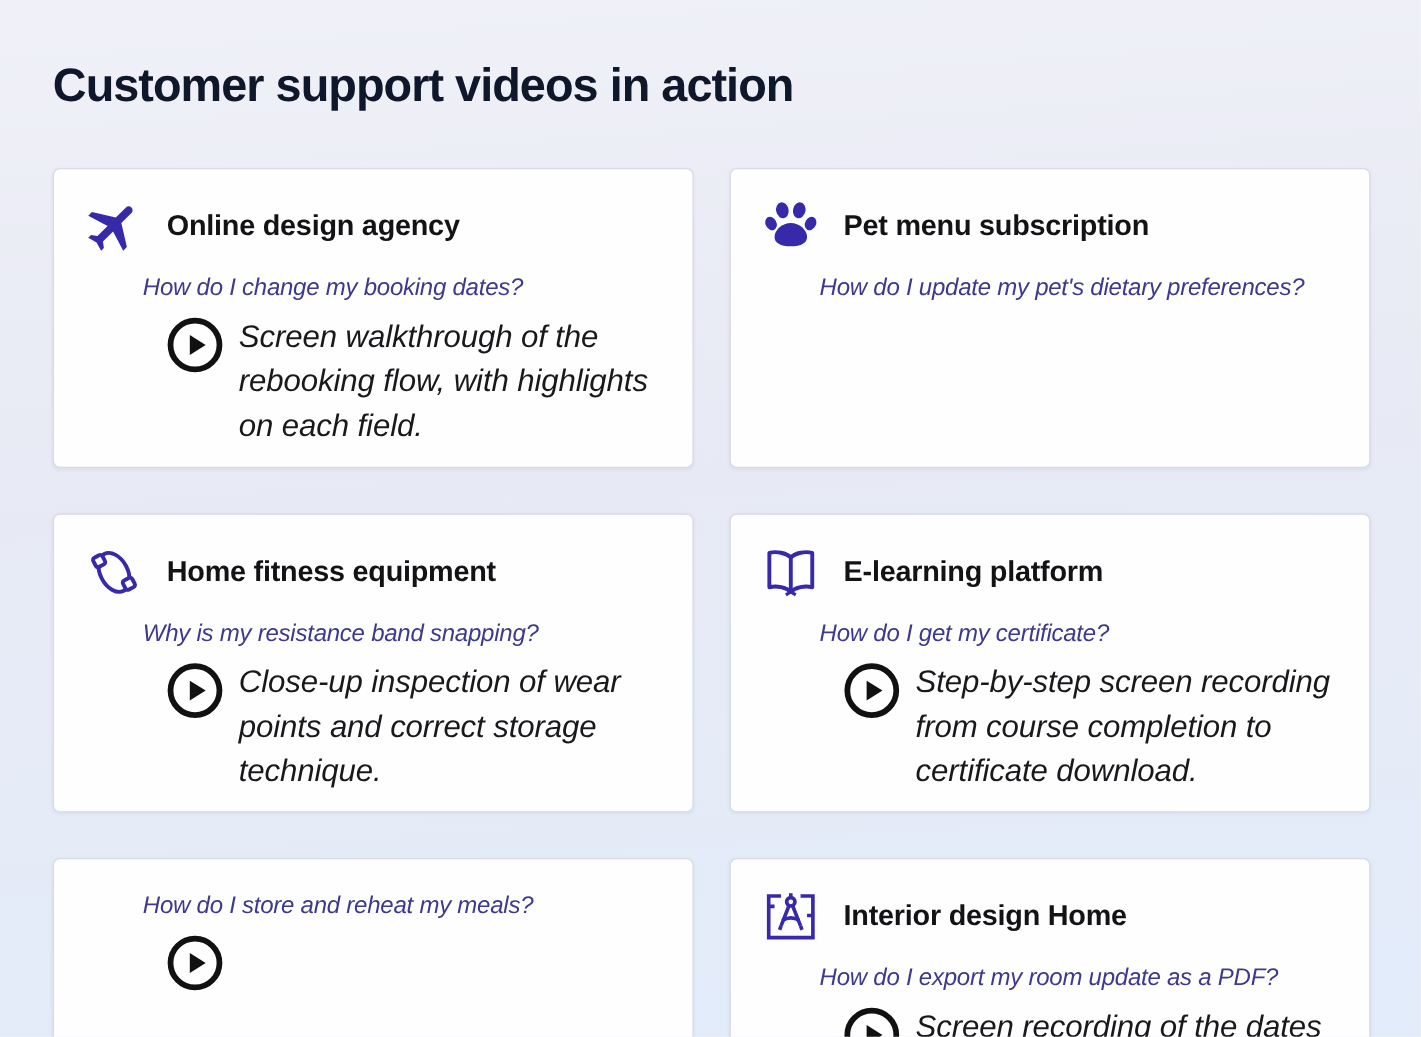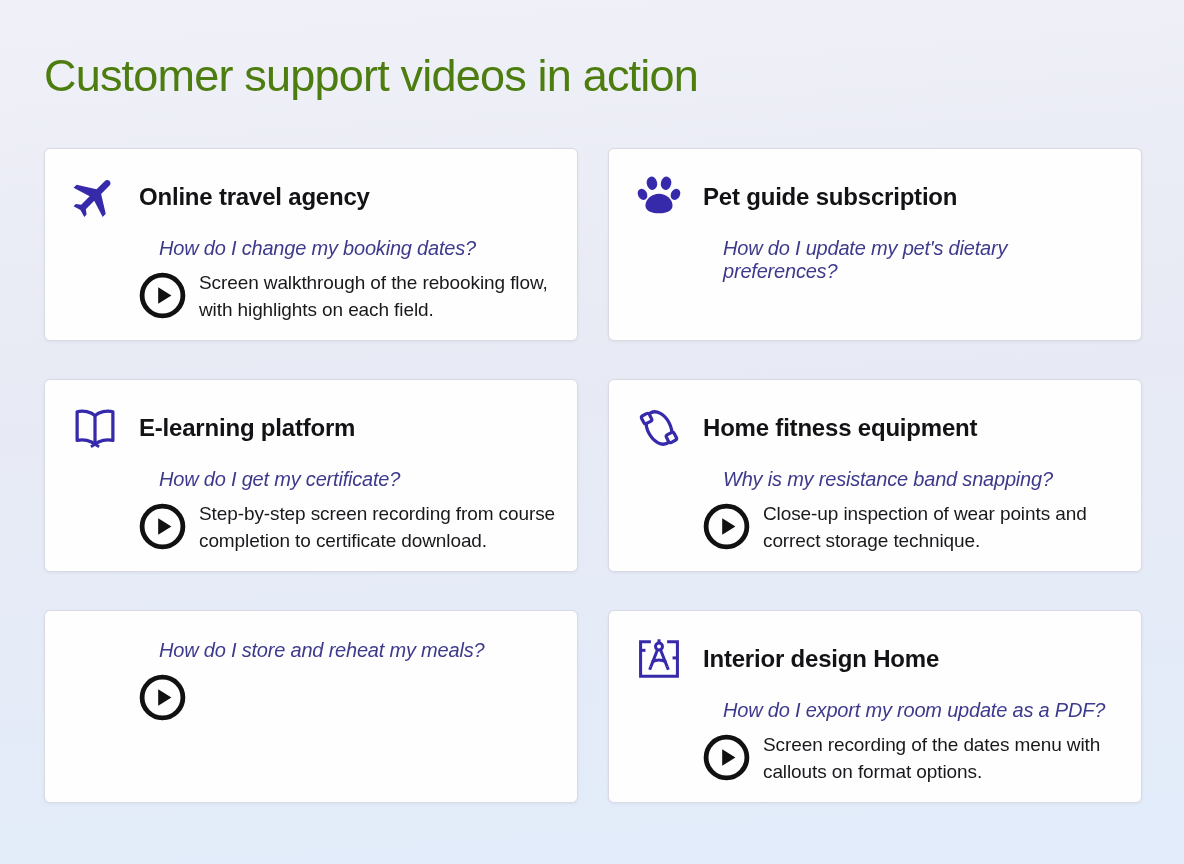--- a/index.html
+++ b/index.html
@@ -3,24 +3,24 @@
 <meta charset="utf-8">
 <style>
   * { margin: 0; padding: 0; box-sizing: border-box; }
   html, body { width: 1184px; height: 864px; overflow: hidden; }
   body {
     font-family: "Liberation Sans", sans-serif;
     background: linear-gradient(176deg, #f0f1f8 0%, #e8eaf4 38%, #e2ecfa 100%);
   }
   .page { padding: 50px 42px 0 44px; }
   .page-title {
-    font-size: 45px;
-    font-weight: 400;
+    font-size: 39px;
+    font-weight: 700;
     letter-spacing: -0.8px;
-    color: #4d7c0f;
+    color: #0f172a;
     margin-bottom: 46px;
   }
   .grid {
     display: grid;
     grid-template-columns: 534px 534px;
     column-gap: 30px;
     row-gap: 38px;
   }
   .card {
     background: #fffeff;
@@ -45,21 +45,21 @@
     justify-content: center;
   }
   .icon svg { width: 52px; height: 52px; }
   .card-title {
     font-size: 24px;
     font-weight: 700;
     color: #131316;
     letter-spacing: -0.2px;
   }
   .question {
-    margin: 12px 0 10px 92px;
+    margin: 12px 0 10px 52px;
     font-size: 20px;
     font-style: italic;
     color: #3d3a8c;
     letter-spacing: -0.2px;
   }
   .play-row {
     display: flex;
     align-items: flex-start;
     gap: 13px;
     margin-left: 72px;
@@ -69,41 +69,42 @@
     border: none;
     padding: 0;
     width: 47px;
     height: 47px;
     flex: 0 0 47px;
     cursor: pointer;
     margin-top: 2px;
   }
   .play svg { width: 47px; height: 47px; display: block; }
   .desc {
-    font-size: 19px;
+    font-size: 26px;
+    font-style: italic;
     color: #19191c;
     line-height: 1.42;
     max-width: 362px;
     letter-spacing: -0.1px;
   }
 </style>
 </head>
 <body>
 
 <div class="page">
   <h1 class="page-title">Customer support videos in action</h1>
   <div class="grid">
   <section class="card">
     <div class="head">
       <span class="icon">
             <svg viewBox="0 0 48 48">
               <path transform="rotate(45 24 24)" fill="#362aab" d="M42 32v-4L26 18V7c0-1.66-1.34-3-3-3s-3 1.34-3 3v11L4 28v4l16-5v11l-4 3v3l7-2 7 2v-3l-4-3V27z"></path>
             </svg>
           </span>
-      <h2 class="card-title">Online travel agency</h2>
+      <h2 class="card-title">Online design agency</h2>
     </div>
     <p class="question">How do I change my booking dates?</p>
     <div class="play-row">
       <button class="play">
         <svg viewBox="0 0 47 47">
           <circle cx="23.5" cy="23.5" r="20.4" fill="none" stroke="#111" stroke-width="4.8"></circle>
           <path d="M19.2 15.2 L32.4 23.5 L19.2 31.8 Z" fill="#111"></path>
         </svg>
       </button>
       <p class="desc">Screen walkthrough of the rebooking flow, with highlights on each field.</p>
@@ -114,46 +115,23 @@
     <div class="head">
       <span class="icon">
             <svg viewBox="0 0 48 48" fill="#362aab">
               <ellipse cx="17.5" cy="11.3" rx="4.8" ry="6.2" transform="rotate(-12 17.5 11.3)"></ellipse>
               <ellipse cx="30.5" cy="11.3" rx="4.8" ry="6.2" transform="rotate(12 30.5 11.3)"></ellipse>
               <ellipse cx="8.8" cy="21.5" rx="4.2" ry="5.4" transform="rotate(-28 8.8 21.5)"></ellipse>
               <ellipse cx="39.2" cy="21.5" rx="4.2" ry="5.4" transform="rotate(28 39.2 21.5)"></ellipse>
               <path d="M24 21c6.5 0 12.5 5.2 12.5 10.8 0 4.4-4.3 7.2-12.5 7.2s-12.5-2.8-12.5-7.2C11.5 26.2 17.5 21 24 21z"></path>
             </svg>
           </span>
-      <h2 class="card-title">Pet guide subscription</h2>
+      <h2 class="card-title">Pet menu subscription</h2>
     </div>
     <p class="question">How do I update my pet's dietary preferences?</p>
-  </section>
-
-  <section class="card">
-    <div class="head">
-      <span class="icon">
-            <svg viewBox="0 0 48 48" fill="none" stroke="#362aab" stroke-width="3" stroke-linejoin="round">
-              <path d="M24 12.5C20.5 9 13 7.5 7.5 9v26.5C13 34 20.5 35.5 24 39c3.5-3.5 11-5 16.5-3.5V9C35 7.5 27.5 9 24 12.5z"></path>
-              <path d="M24 12.5V39"></path>
-              <path d="M20.2 41.3 24 39l3.8 2.3" stroke-width="2.5"></path>
-            </svg>
-          </span>
-      <h2 class="card-title">E-learning platform</h2>
-    </div>
-    <p class="question">How do I get my certificate?</p>
-    <div class="play-row">
-      <button class="play">
-        <svg viewBox="0 0 47 47">
-          <circle cx="23.5" cy="23.5" r="20.4" fill="none" stroke="#111" stroke-width="4.8"></circle>
-          <path d="M19.2 15.2 L32.4 23.5 L19.2 31.8 Z" fill="#111"></path>
-        </svg>
-      </button>
-      <p class="desc">Step-by-step screen recording from course completion to certificate download.</p>
-    </div>
   </section>
 
   <section class="card">
     <div class="head">
       <span class="icon">
             <svg viewBox="0 0 48 48">
               <g transform="rotate(-28 24 24)" stroke="#362aab" stroke-width="3">
                 <ellipse cx="24" cy="24" rx="10.5" ry="16" fill="none"></ellipse>
                 <rect x="14" y="6.9" width="8" height="8" rx="2" fill="#fff"></rect>
                 <rect x="26" y="33.1" width="8" height="8" rx="2" fill="#fff"></rect>
@@ -164,20 +142,43 @@
     </div>
     <p class="question">Why is my resistance band snapping?</p>
     <div class="play-row">
       <button class="play">
         <svg viewBox="0 0 47 47">
           <circle cx="23.5" cy="23.5" r="20.4" fill="none" stroke="#111" stroke-width="4.8"></circle>
           <path d="M19.2 15.2 L32.4 23.5 L19.2 31.8 Z" fill="#111"></path>
         </svg>
       </button>
       <p class="desc">Close-up inspection of wear points and correct storage technique.</p>
+    </div>
+  </section>
+
+  <section class="card">
+    <div class="head">
+      <span class="icon">
+            <svg viewBox="0 0 48 48" fill="none" stroke="#362aab" stroke-width="3" stroke-linejoin="round">
+              <path d="M24 12.5C20.5 9 13 7.5 7.5 9v26.5C13 34 20.5 35.5 24 39c3.5-3.5 11-5 16.5-3.5V9C35 7.5 27.5 9 24 12.5z"></path>
+              <path d="M24 12.5V39"></path>
+              <path d="M20.2 41.3 24 39l3.8 2.3" stroke-width="2.5"></path>
+            </svg>
+          </span>
+      <h2 class="card-title">E-learning platform</h2>
+    </div>
+    <p class="question">How do I get my certificate?</p>
+    <div class="play-row">
+      <button class="play">
+        <svg viewBox="0 0 47 47">
+          <circle cx="23.5" cy="23.5" r="20.4" fill="none" stroke="#111" stroke-width="4.8"></circle>
+          <path d="M19.2 15.2 L32.4 23.5 L19.2 31.8 Z" fill="#111"></path>
+        </svg>
+      </button>
+      <p class="desc">Step-by-step screen recording from course completion to certificate download.</p>
     </div>
   </section>
 
   <section class="card">
     <p class="question">How do I store and reheat my meals?</p>
     <div class="play-row">
       <button class="play">
         <svg viewBox="0 0 47 47">
           <circle cx="23.5" cy="23.5" r="20.4" fill="none" stroke="#111" stroke-width="4.8"></circle>
           <path d="M19.2 15.2 L32.4 23.5 L19.2 31.8 Z" fill="#111"></path>

